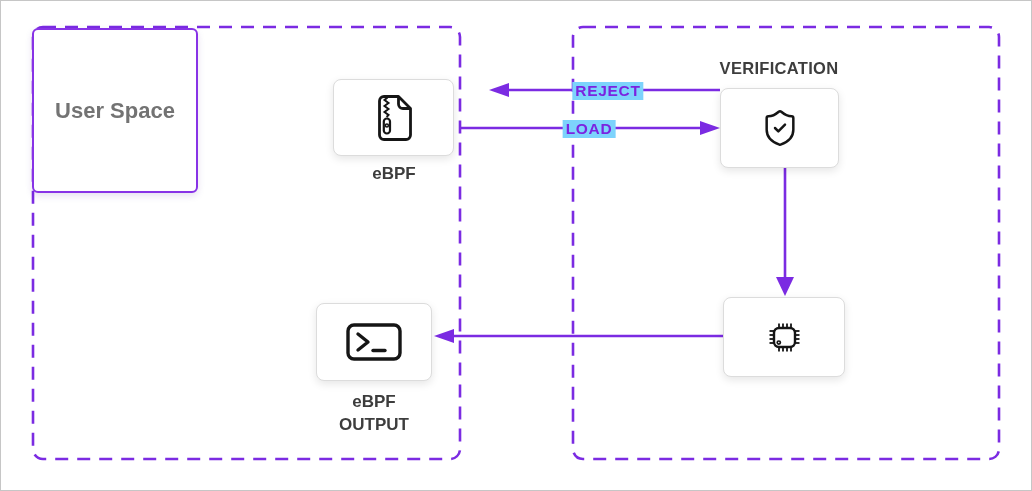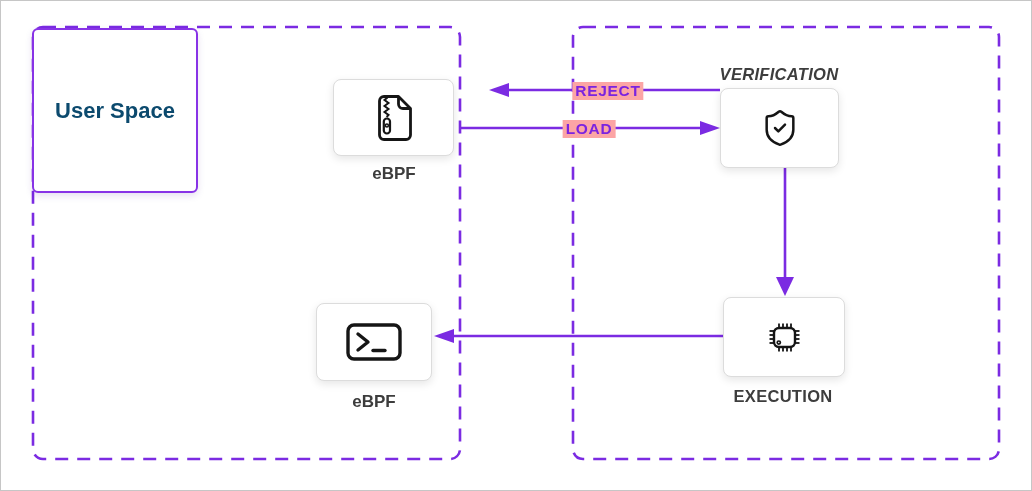--- a/index.html
+++ b/index.html
@@ -13,21 +13,21 @@
     overflow:hidden;
   }
   svg.layer { position:absolute; left:0; top:0; width:1032px; height:491px; }
 
   .space-box {
     position:absolute;
     background:#ffffff;
     border:2.5px solid #8833e6;
     border-radius:6px;
     display:flex; align-items:center; justify-content:center;
-    font-size:22px; font-weight:700; color:#0c4a6e;
+    font-size:22px; font-weight:700; color:#737373;
     box-shadow:0 3px 7px rgba(70,20,150,0.13);
   }
   .space-user   { left:31px;  top:27px; width:162px; height:161px; }
   .space-kernel { left:837px; top:27px; width:162px; height:161px; }
 
   .node {
     position:absolute;
     background:#ffffff;
     border:1.5px solid #dcdcdc;
     border-radius:8px;
@@ -37,28 +37,28 @@
   .node-program      { left:332px; top:78px;  width:119px; height:75px; }
   .node-verification { left:719px; top:87px;  width:117px; height:78px; }
   .node-execution    { left:722px; top:296px; width:120px; height:78px; }
   .node-output       { left:315px; top:302px; width:114px; height:76px; }
 
   .node-label {
     position:absolute; text-align:center;
     font-weight:700; color:#3d3d3d;
   }
   .label-program      { left:313px; top:161px; width:160px; font-size:17px; line-height:24px; }
-  .label-verification { left:698px; top:64px;  width:160px; font-size:16.5px; letter-spacing:0.3px;font-style:italic; }
+  .label-verification { left:698px; top:58px;  width:160px; font-size:16.5px; letter-spacing:0.3px; }
   .label-execution    { left:702px; top:386px; width:160px; font-size:16.5px; letter-spacing:0.3px; }
   .label-output       { left:293px; top:389px; width:160px; font-size:17px; line-height:23px; }
 
   .edge-label {
     position:absolute;
     transform:translate(-50%,-50%);
-    background:#fca5a5;
+    background:#7dd3fc;
     padding:0 3px;
     color:#7b23e0;
     font-weight:700; font-size:15.5px; letter-spacing:0.7px;
     white-space:nowrap;
   }
   .label-reject { left:607px; top:90px; }
   .label-load   { left:588px; top:128px; }
 
   .icon-svg { display:block; }
 </style>
@@ -126,29 +126,29 @@
         <line x1="5.5" y1="22" x2="10" y2="22"></line>
           <line x1="5.5" y1="26" x2="10" y2="26"></line>
         <line x1="31" y1="14" x2="35.5" y2="14"></line>
           <line x1="31" y1="18" x2="35.5" y2="18"></line>
         <line x1="31" y1="22" x2="35.5" y2="22"></line>
           <line x1="31" y1="26" x2="35.5" y2="26"></line>
       </g>
       <circle cx="14.8" cy="25.6" r="1.6" fill="none" stroke="#151515" stroke-width="1.7"></circle>
     </svg>
   </div>
-  <div class="node-label label-execution">EXECUTION</div>
 
   <div class="node node-output">
     <svg class="icon-svg" width="58" height="40" viewBox="0 0 58 40">
       <rect x="3" y="3" width="52" height="34" rx="6" fill="none" stroke="#151515" stroke-width="3.4"></rect>
       <polyline points="13,12 23,20 13,28" fill="none" stroke="#151515" stroke-width="3.4" stroke-linecap="round" stroke-linejoin="round"></polyline>
       <line x1="28" y1="28.5" x2="40" y2="28.5" stroke="#151515" stroke-width="3.4" stroke-linecap="round"></line>
     </svg>
   </div>
   <div class="node-label label-output">
     <div>eBPF</div>
+    <div>OUTPUT</div>
   </div>
 
   <div class="edge-label label-reject">REJECT</div>
   <div class="edge-label label-load">LOAD</div>
 
 </div>
 
 </body></html>

